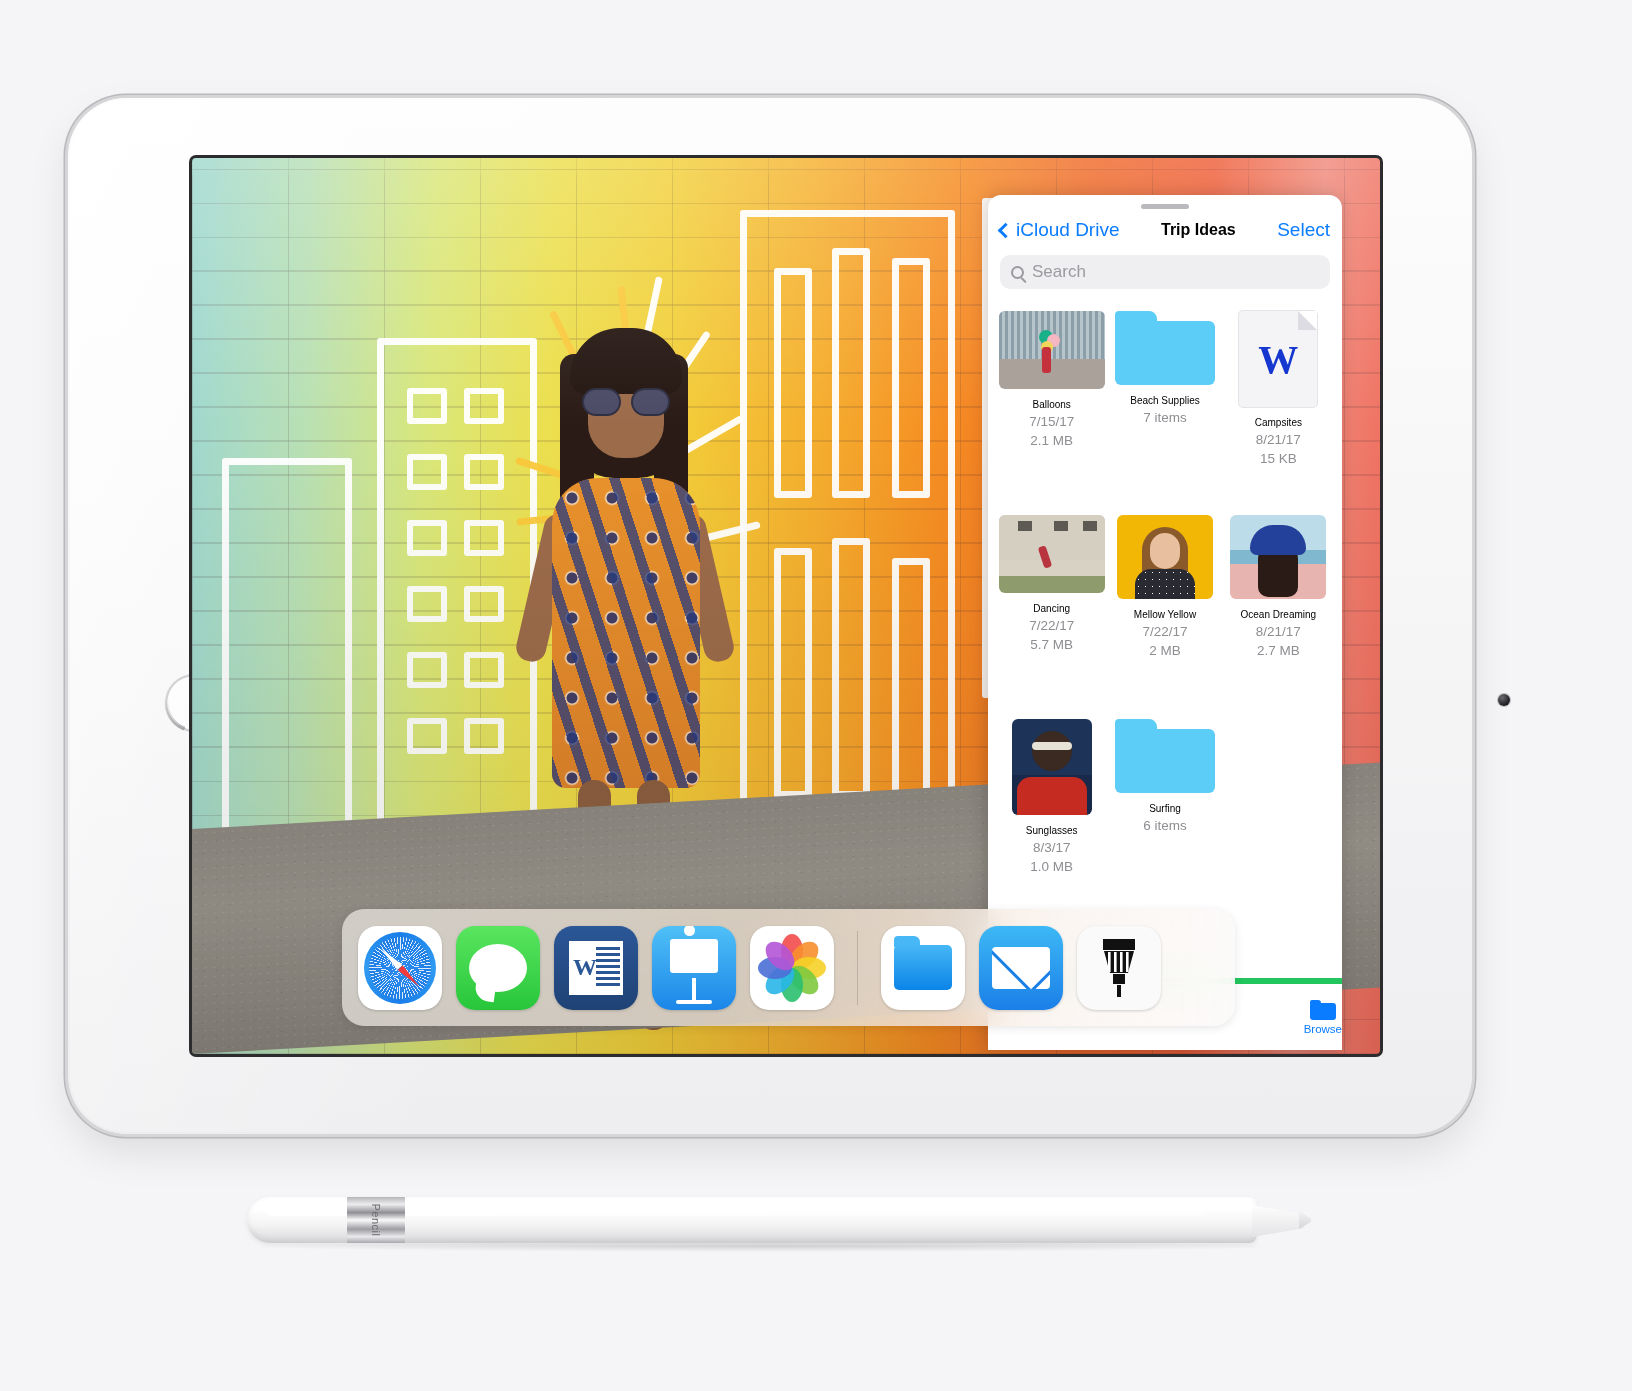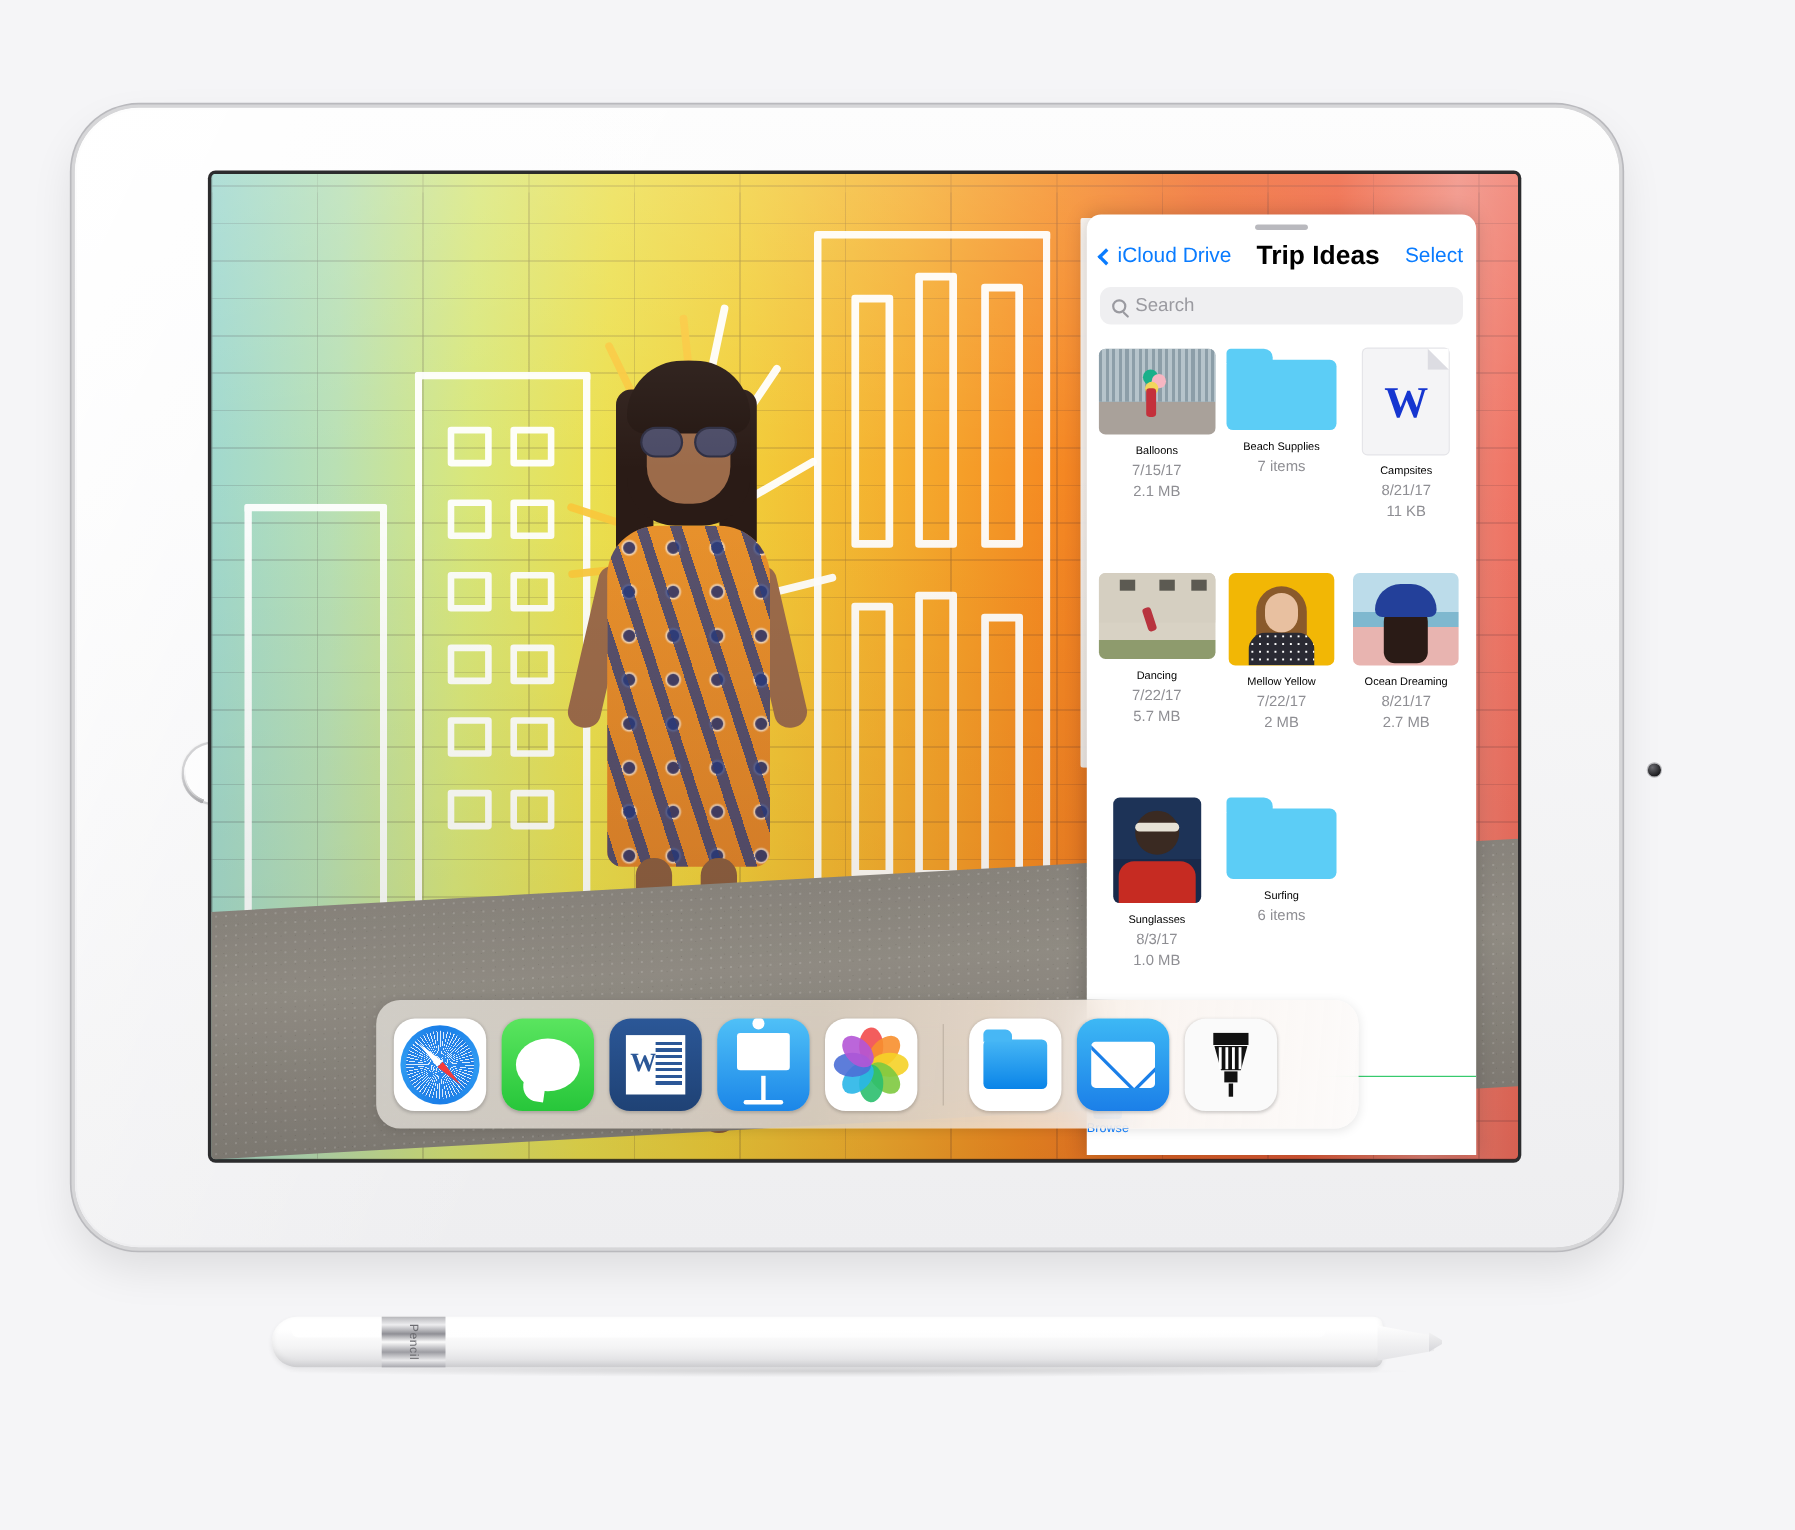--- a/index.html
+++ b/index.html
@@ -205,21 +205,21 @@
     position:absolute; left:796px; top:37px; width:354px; height:855px;
     background:#ffffff; border-radius:13px 13px 0 0;
     box-shadow: -2px 0 18px rgba(0,0,0,.18);
     overflow:hidden; display:flex; flex-direction:column;
   }
   .grabber{ width:48px; height:5px; border-radius:3px; background:#b9b9be; margin:9px auto 0; }
   .navbar{ display:flex; align-items:center; justify-content:space-between; padding:10px 12px 6px; }
   .nav-back{ display:flex; align-items:center; gap:3px; color:#0a7cff; font-size:19px; cursor:pointer; }
   .chev{ width:11px; height:11px; border-left:3px solid #0a7cff; border-bottom:3px solid #0a7cff;
          transform:rotate(45deg); margin-right:2px; }
-  .nav-title{ font-size:24px; font-weight:700; color:#000; }
+  .nav-title{ font-size:16px; font-weight:700; color:#000; }
   .nav-select{ color:#0a7cff; font-size:19px; }
   .searchbar{
     margin:8px 12px 10px; height:34px; border-radius:10px; background:#efeff1;
     display:flex; align-items:center; gap:8px; padding:0 11px;
   }
   .search-ico{ width:13px; height:13px; border:2px solid #9a9aa0; border-radius:50%; position:relative; flex:0 0 auto;}
   .search-ico::after{ content:""; position:absolute; right:-5px; bottom:-4px; width:7px; height:2px;
     background:#9a9aa0; transform:rotate(45deg); border-radius:1px; }
   .search-ph{ color:#9a9aa0; font-size:17px; }
   .grid{ flex:1; padding:4px 10px 0; display:grid; grid-template-columns:repeat(3,1fr);
@@ -273,21 +273,21 @@
   .th-sun .head{ position:absolute; left:50%; top:12%; width:40px; height:40px; margin-left:-20px;
     background:#3a2a22; border-radius:20px; }
   .th-sun .sg{ position:absolute; left:50%; top:24%; width:40px; height:8px; margin-left:-20px;
     background:#e7e2d6; border-radius:4px; }
   .th-sun .shirt2{ position:absolute; left:50%; bottom:0; width:70px; height:38px; margin-left:-35px;
     background:#c62b22; border-radius:14px 14px 0 0; }
 
   
   .tabbar{
     position:absolute; left:0; bottom:0; width:100%; height:72px; background:#fff;
-    display:flex; align-items:center; justify-content:flex-start; gap:40px; border-top:1px solid #22c55e;
+    display:flex; align-items:center; justify-content:flex-end; gap:40px; border-top:6px solid #22c55e;
   }
   .tab{ display:flex; flex-direction:column; align-items:center; gap:3px; }
   .tab .tico{ width:26px; height:20px; position:relative; }
   .tab .tico .tb{ position:absolute; left:0; top:0; width:11px; height:4px; background:#0a7cff; border-radius:2px 3px 0 0;}
   .tab .tico .bd{ position:absolute; left:0; top:3px; width:26px; height:17px; background:#0a7cff; border-radius:2px 3px 3px 3px;}
   .tab .tlab{ font-size:11.5px; color:#0a7cff; }
 
   
   .pencil{
     position:absolute; left:247px; top:1181px; width:1061px; height:76px;
@@ -443,21 +443,21 @@
           <div class="cname">Beach Supplies</div>
           <div class="cmeta">7 items</div>
         </div>
 
         <div class="cell">
           <div class="worddoc">
               <span>W</span>
             </div>
           <div class="cname">Campsites</div>
           <div class="cmeta">8/21/17</div>
-          <div class="cmeta">11 KB</div>
+          <div class="cmeta">15 KB</div>
         </div>
 
         <div class="cell">
           <div class="thumb th-dancing">
             <div class="wall2"></div>
             <div class="win" style="left:18%"></div>
               <div class="win" style="left:52%"></div>
               <div class="win" style="left:80%"></div>
             <div class="d"></div>
           </div>

